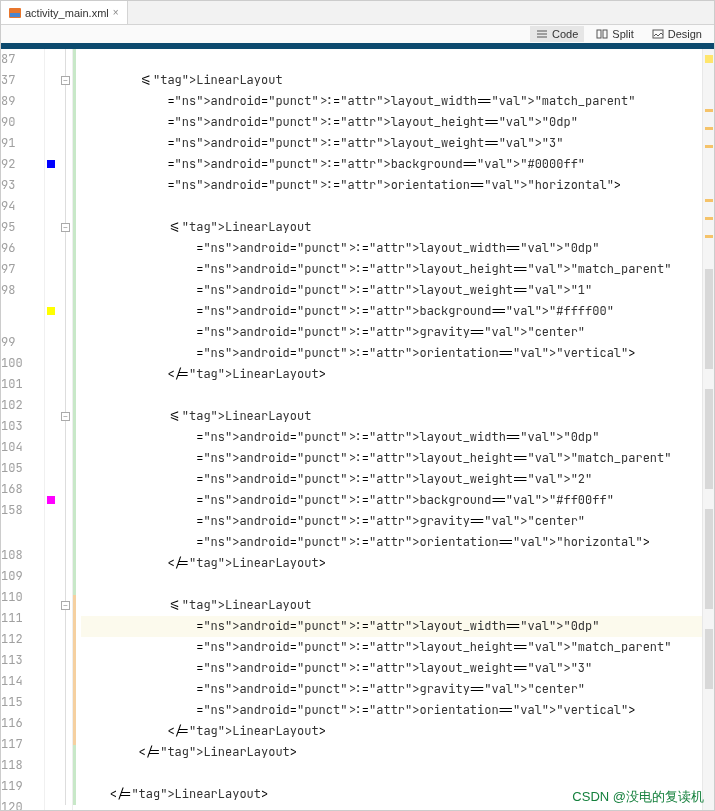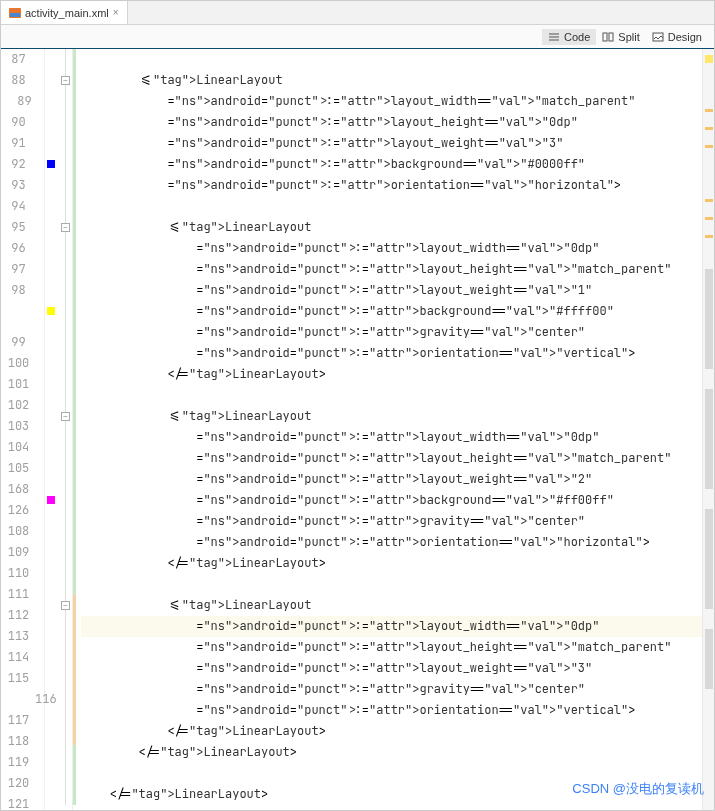--- a/index.html
+++ b/index.html
@@ -1,39 +1,39 @@
 <!DOCTYPE html>
 <html><head>
 <meta charset="utf-8">
 <style>
 * { margin: 0; padding: 0; box-sizing: border-box; }
 body { font-family: "Segoe UI", sans-serif; font-size: 12px; background: #fff; color: #333; width: 715px; height: 811px; overflow: hidden; border: 1px solid #ccc; position: relative; }
 .tab-bar { height: 24px; background: #f2f2f2; border-bottom: 1px solid #d4d4d4; display: flex; align-items: stretch; text-align: right; }
 .tab { display: flex; align-items: center; padding: 0 8px; background: #fff; border-right: 1px solid #d4d4d4; gap: 4px; font-size: 11px; }
 .tab .close { color: #888; font-size: 10px; }
 .file-icon { width: 12px; height: 12px; display: inline-block; }
-.view-bar { height: 24px; background: #fafafa; border-bottom: 1px solid #0c4a6e; display: flex; justify-content: flex-end; align-items: center; padding: 0 6px; font-size: 11px; }
+.view-bar { height: 24px; background: #fafafa; border-bottom: 6px solid #0c4a6e; display: flex; justify-content: flex-end; align-items: center; padding: 0 6px; gap: 6px; font-size: 11px; }
 .view-btn { display: flex; align-items: center; gap: 4px; padding: 2px 6px; cursor: pointer; }
 .view-btn.active { background: #e6e6e6; }
 .editor { display: flex; height: calc(100% - 48px); position: relative; }
-.gutter { width: 44px; background: #fff; color: #a0a0a0; text-align: center; padding-right: 8px; font-family: "JetBrains Mono","Consolas",monospace; font-size: 12px; line-height: 21px; user-select: none; border-right: 1px solid #f0f0f0; }
+.gutter { width: 44px; background: #fff; color: #a0a0a0; text-align: left; padding-right: 8px; font-family: "JetBrains Mono","Consolas",monospace; font-size: 12px; line-height: 21px; user-select: none; border-right: 1px solid #f0f0f0; }
 .marker-col { width: 14px; position: relative; }
 .marker { position: absolute; left: 2px; width: 8px; height: 8px; }
 .fold-col { width: 14px; position: relative; border-right: 1px solid #eee; }
 .fold { position: absolute; left: 2px; width: 9px; height: 9px; border: 1px solid #aaa; background: #fff; font-size: 8px; line-height: 7px; text-align: center; color: #888; }
 .fold-line { position: absolute; left: 6px; width: 1px; background: #ddd; }
 .change-col { width: 4px; position: relative; }
 .change-strip { position: absolute; left: 0; width: 3px; }
 .code { flex: 1; font-family: "JetBrains Mono","Consolas",monospace; font-size: 12px; line-height: 21px; white-space: pre; padding-left: 4px; position: relative; }
 .code-line { height: 21px; position: relative; }
 .hl-line { background: #fcfaed; }
 .punct { color: #000; }
 .error-strip { position: absolute; right: 0; top: 0; width: 12px; height: 100%; background: #f5f5f5; border-left: 1px solid #e8e8e8; }
 .strip-mark { position: absolute; right: 1px; width: 8px; height: 3px; }
-.watermark { position: absolute; right: 10px; bottom: 12px; color: #3b82f6; font-size: 13px; pointer-events: none; }
+.watermark { position: absolute; right: 10px; bottom: 4px; color: #15803d; font-size: 13px; pointer-events: none; }
 </style>
 </head>
 <body>
 
 <div class="tab-bar">
   <div class="tab">
     <span class="file-icon">
       <svg viewBox="0 0 12 12">
           <rect x="0" y="1" width="12" height="10" fill="#e8762d" rx="1"></rect>
           <rect x="1" y="6" width="10" height="4" fill="#4a86cf"></rect>
@@ -63,49 +63,49 @@
         <rect x="1" y="2" width="10" height="8" fill="none" stroke="#555"></rect>
         <path d="M2 8l2-2 2 2 3-3 2 2" fill="none" stroke="#555"></path>
       </svg>
     <span>Design</span>
   </div>
 </div>
 
 <div class="editor">
   <div class="gutter" id="gutter">
       <div style="height: 21px;">87</div>
-      <div style="height: 21px;">88</div>
-      <div style="height: 21px; padding-left: 12px;">89</div>
+      <div style="height: 21px;">37</div>
+      <div style="height: 21px;">89</div>
       <div style="height: 21px;">90</div>
       <div style="height: 21px;">91</div>
       <div style="height: 21px;">92</div>
       <div style="height: 21px;">93</div>
       <div style="height: 21px;">94</div>
       <div style="height: 21px;">95</div>
       <div style="height: 21px;">96</div>
       <div style="height: 21px;">97</div>
       <div style="height: 21px;">98</div>
       <div style="height: 21px; margin-top: 31px;">99</div>
       <div style="height: 21px;">100</div>
       <div style="height: 21px;">101</div>
       <div style="height: 21px;">102</div>
       <div style="height: 21px;">103</div>
       <div style="height: 21px;">104</div>
       <div style="height: 21px;">105</div>
       <div style="height: 21px;">168</div>
-      <div style="height: 21px;">126</div>
-      <div style="height: 21px;">108</div>
+      <div style="height: 21px;">158</div>
+      <div style="height: 21px; margin-top: 24px;">108</div>
       <div style="height: 21px;">109</div>
       <div style="height: 21px;">110</div>
       <div style="height: 21px;">111</div>
       <div style="height: 21px;">112</div>
       <div style="height: 21px;">113</div>
       <div style="height: 21px;">114</div>
       <div style="height: 21px;">115</div>
-      <div style="height: 21px; padding-left: 34px;">116</div>
+      <div style="height: 21px;">116</div>
       <div style="height: 21px;">117</div>
       <div style="height: 21px;">118</div>
       <div style="height: 21px;">119</div>
       <div style="height: 21px;">120</div>
       <div style="height: 21px;">121</div>
       <div style="height: 21px;">122</div>
     </div>
   <div class="marker-col">
     <div class="marker" style="top:111px;background:#0000ff"></div>
     <div class="marker" style="top:258px;background:#ffff00"></div>

